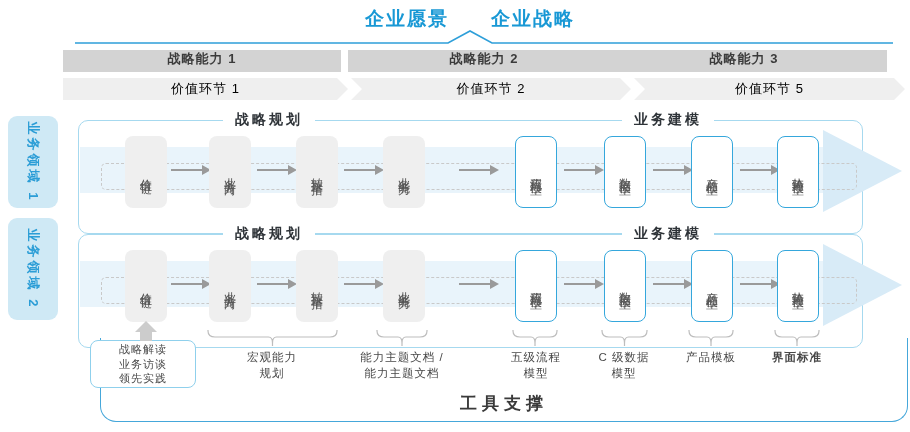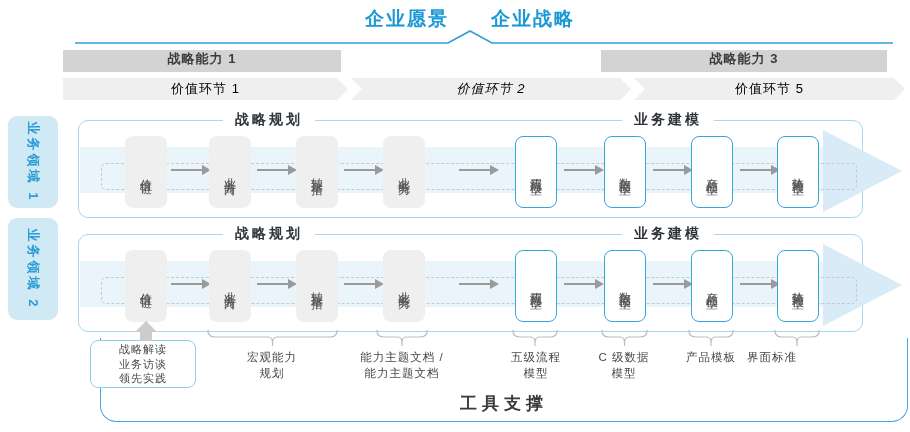--- a/index.html
+++ b/index.html
@@ -22,21 +22,21 @@
   .chev.first { clip-path:polygon(0 0, calc(100% - 11px) 0, 100% 50%, calc(100% - 11px) 100%, 0 100%); }
   .chev.mid   { clip-path:polygon(0 0, calc(100% - 11px) 0, 100% 50%, calc(100% - 11px) 100%, 0 100%, 11px 50%); }
 
   
   .domain { position:absolute; left:8px; width:50px; background:#cfe9f5; border-radius:9px;
     display:flex; align-items:center; justify-content:center; }
   .domain span { transform:rotate(90deg); white-space:nowrap; color:#2b9dd6; font-weight:bold;
     font-size:13px; letter-spacing:3px; }
 
   
-  .panel { position:absolute; left:78px; width:785px; height:98px;
+  .panel { position:absolute; left:78px; width:785px; height:114px;
     border:1.4px solid #a6d9ef; border-radius:10px; }
   .sec-title { position:absolute; top:-10px; transform:translateX(-50%); background:#fff;
     padding:0 12px; font-size:14px; font-weight:bold; color:#2e3338; letter-spacing:3px; white-space:nowrap; z-index:5; }
   .band { position:absolute; left:1px; top:26px; width:744px; height:46px; background:#e9f4fb; }
   .big-arrow { position:absolute; left:744px; top:9px; width:0; height:0;
     border-top:41px solid transparent; border-bottom:41px solid transparent; border-left:79px solid #d8ebf7; }
   .dashed-track { position:absolute; left:22px; top:42px; width:756px; height:27px;
     border:1.5px dashed #c9c9c9; border-radius:5px; z-index:1; }
   .arr { position:absolute; top:48px; width:32px; height:2px; background:#9a9a9a; z-index:2; }
   .arr::after { content:""; position:absolute; right:-8px; top:-4px;
@@ -74,28 +74,31 @@
     <span>企业愿景</span>
     <span>企业战略</span>
   </div>
   <svg class="peak-line" width="820" height="16">
     <polyline points="0,14 373,14 395,2 417,14 818,14" fill="none" stroke="#2e9fd9" stroke-width="1.6"></polyline>
   </svg>
 
   <div class="cap-bar" style="left:63px;width:278px;">
     <span>战略能力 1</span>
     </div>
+  <div class="cap-bar" style="left:348px;width:272px;">
+    <span>战略能力 2</span>
+    </div>
   <div class="cap-bar" style="left:601px;width:286px;">
     <span>战略能力 3</span>
     </div>
 
   <div class="chev first" style="left:63px;width:285px;">
     <span>价值环节 1</span>
     </div>
-  <div class="chev mid" style="left:351px;width:280px;font-style:italic;">
+  <div class="chev mid" style="left:351px;width:280px;">
     <span>价值环节 2</span>
     </div>
   <div class="chev mid" style="left:634px;width:271px;">
     <span>价值环节 5</span>
     </div>
 
   <div class="domain" style="top:116px;height:92px;">
     <span>业务领域 1</span>
     </div>
   <div class="domain" style="top:218px;height:102px;">
@@ -191,18 +194,18 @@
     <div>模型</div>
   </div>
   <div class="note" style="left:624px;">
     <div>C 级数据</div>
     <div>模型</div>
   </div>
   <div class="note" style="left:711px;">
     <div>产品模板</div>
     <div></div>
   </div>
-  <div class="note" style="left:772px;">
+  <div class="note" style="left:797px;font-weight:bold;">
     <div>界面标准</div>
     <div></div>
   </div>
 
 </div>
 
 </body></html>

